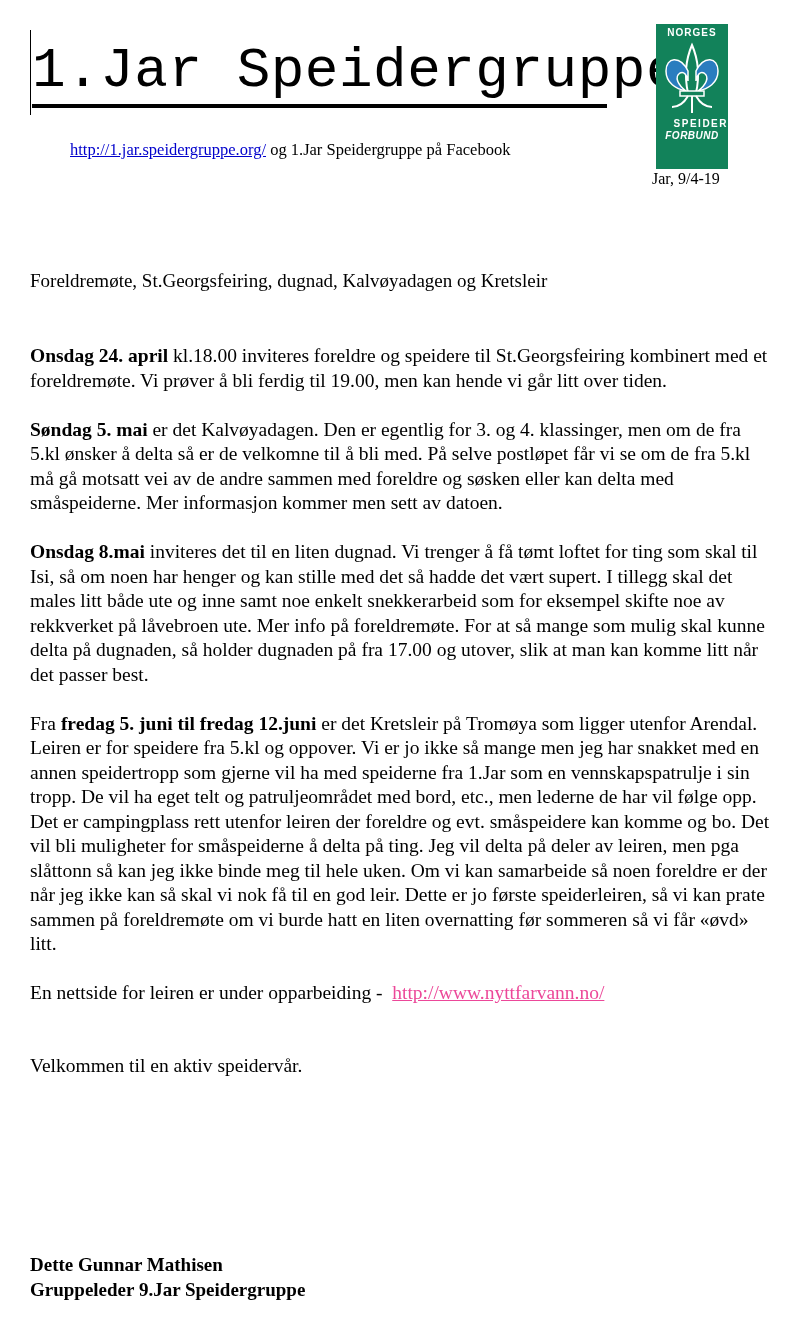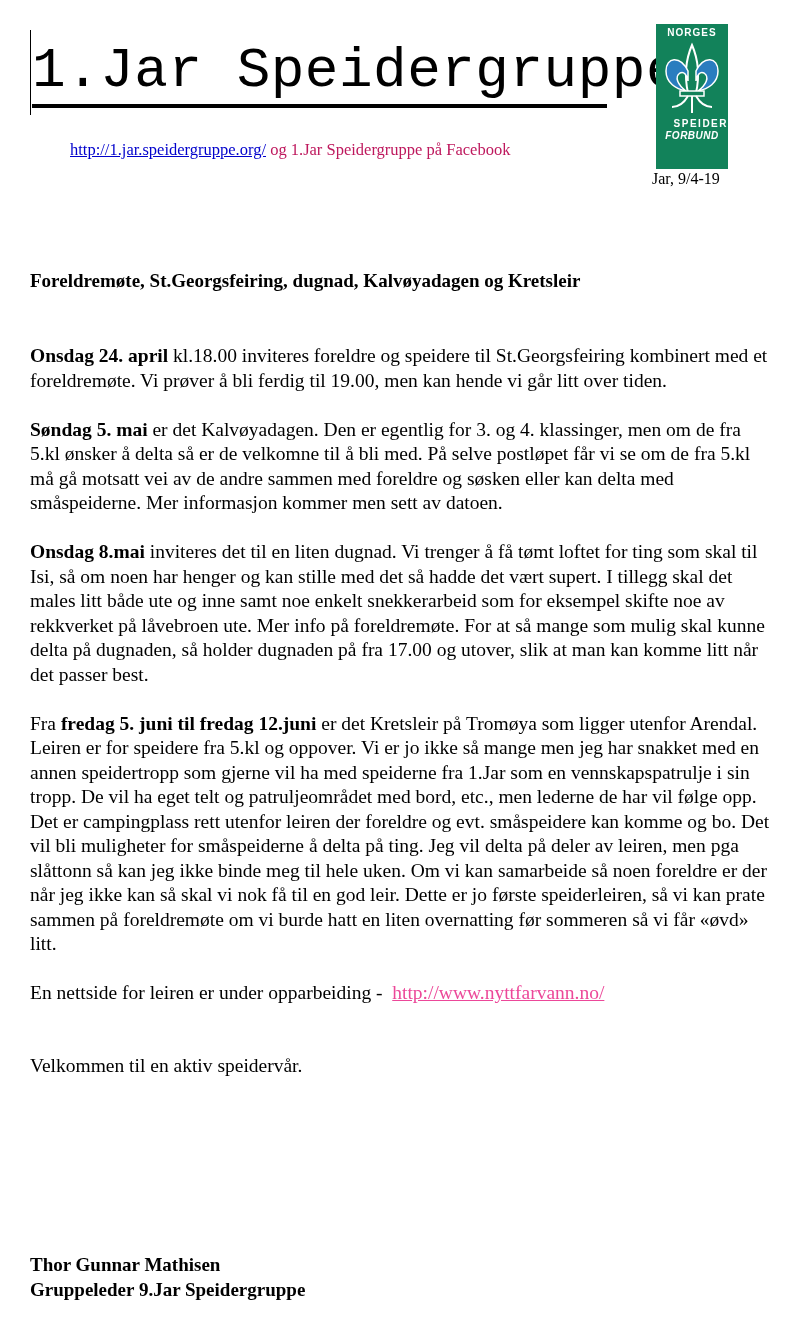--- a/index.html
+++ b/index.html
@@ -2,28 +2,28 @@
 <html><head>
 <meta charset="utf-8">
 <style>
   html, body { margin:0; padding:0; background:#ffffff; }
   body { width:793px; height:1334px; position:relative; overflow:hidden; color:#000; font-family:"Liberation Serif", serif; }
   .cursor-bar { position:absolute; left:30px; top:30px; width:1px; height:85px; background:#000; }
   .title { position:absolute; left:32px; top:38px; font-family:Liberation Mono, monospace; font-size:56px; line-height:66px; letter-spacing:0.5px; white-space:nowrap; }
   .title-underline { position:absolute; left:32px; top:104px; width:575px; height:4px; background:#000; }
   .links-line { position:absolute; left:70px; top:140px; font-size:16.5px; white-space:nowrap; }
   .links-line a { color:#1a0dab; color:#0000cc; text-decoration:underline; }
-  .links-line .fb { color:#be185d; }
+  .links-line .fb { color:#000000; }
   .logo { position:absolute; left:656px; top:24px; width:72px; height:145px; background:#12825a; }
   .logo .top { position:absolute; top:3px; left:0; width:100%; text-align:center; color:#fff; font-family:"Liberation Sans", sans-serif; font-weight:bold; font-size:10px; letter-spacing:1px; }
   .logo .bot1 { position:absolute; top:94px; left:0; width:100%; text-align:right; color:#fff; font-family:"Liberation Sans", sans-serif; font-weight:bold; font-size:10px; letter-spacing:1.5px; }
   .logo .bot2 { position:absolute; top:106px; left:0; width:100%; text-align:center; color:#fff; font-family:"Liberation Sans", sans-serif; font-weight:bold; font-size:10px; letter-spacing:0.5px;font-style:italic; }
   .logo svg { position:absolute; left:4px; top:17px; }
   .date { position:absolute; left:652px; top:170px; font-size:16px; white-space:nowrap; }
-  .heading { position:absolute; left:30px; top:270px; font-size:19px; font-weight:bold; white-space:nowrap; }
+  .heading { position:absolute; left:30px; top:270px; font-size:19px; font-weight:normal; white-space:nowrap; }
   .body { position:absolute; left:30px; top:344px; width:740px; font-size:19.5px; line-height:24.5px; }
   .body p { margin:0 0 24.5px 0; }
   .body b { font-weight:bold; }
   .body a { color:#ec4899; text-decoration:underline; }
   .gap-lg { height:24px; }
   .sig { position:absolute; left:30px; top:1252px; font-size:19px; font-weight:bold; line-height:25px; }
 </style>
 </head>
 <body>
 
@@ -56,15 +56,15 @@
   <p><b>Onsdag 24. april</b><span> kl.18.00 inviteres foreldre og speidere til St.Georgsfeiring kombinert med et foreldremøte. Vi prøver å bli ferdig til 19.00, men kan hende vi går litt over tiden.</span></p>
   <p><b>Søndag 5. mai</b><span> er det Kalvøyadagen. Den er egentlig for 3. og 4. klassinger, men om de fra 5.kl ønsker å delta så er de velkomne til å bli med. På selve postløpet får vi se om de fra 5.kl må gå motsatt vei av de andre sammen med foreldre og søsken eller kan delta med småspeiderne. Mer informasjon kommer men sett av datoen.</span></p>
   <p><b>Onsdag 8.mai</b><span> inviteres det til en liten dugnad. Vi trenger å få tømt loftet for ting som skal til Isi, så om noen har henger og kan stille med det så hadde det vært supert. I tillegg skal det males litt både ute og inne samt noe enkelt snekkerarbeid som for eksempel skifte noe av rekkverket på låvebroen ute. Mer info på foreldremøte. For at så mange som mulig skal kunne delta på dugnaden, så holder dugnaden på fra 17.00 og utover, slik at man kan komme litt når det passer best.</span></p>
   <p><span>Fra </span><b>fredag 5. juni til fredag 12.juni</b><span> er det Kretsleir på Tromøya som ligger utenfor Arendal. Leiren er for speidere fra 5.kl og oppover. Vi er jo ikke så mange men jeg har snakket med en annen speidertropp som gjerne vil ha med speiderne fra 1.Jar som en vennskapspatrulje i sin tropp. De vil ha eget telt og patruljeområdet med bord, etc., men lederne de har vil følge opp. Det er campingplass rett utenfor leiren der foreldre og evt. småspeidere kan komme og bo. Det vil bli muligheter for småspeiderne å delta på ting. Jeg vil delta på deler av leiren, men pga slåttonn så kan jeg ikke binde meg til hele uken. Om vi kan samarbeide så noen foreldre er der når jeg ikke kan så skal vi nok få til en god leir. Dette er jo første speiderleiren, så vi kan prate sammen på foreldremøte om vi burde hatt en liten overnatting før sommeren så vi får «øvd» litt.</span></p>
   <p style="white-space:pre;"><span>En nettside for leiren er under opparbeiding -  </span><a>http://www.nyttfarvann.no/</a></p>
   <div class="gap-lg"></div>
   <p>Velkommen til en aktiv speidervår.</p>
 </div>
 
 <div class="sig">
-  <div>Thor Gunnar Mathisen</div>
+  <div>Dette Gunnar Mathisen</div>
   <div>Gruppeleder 9.Jar Speidergruppe</div>
 </div>
 
 </body></html>

